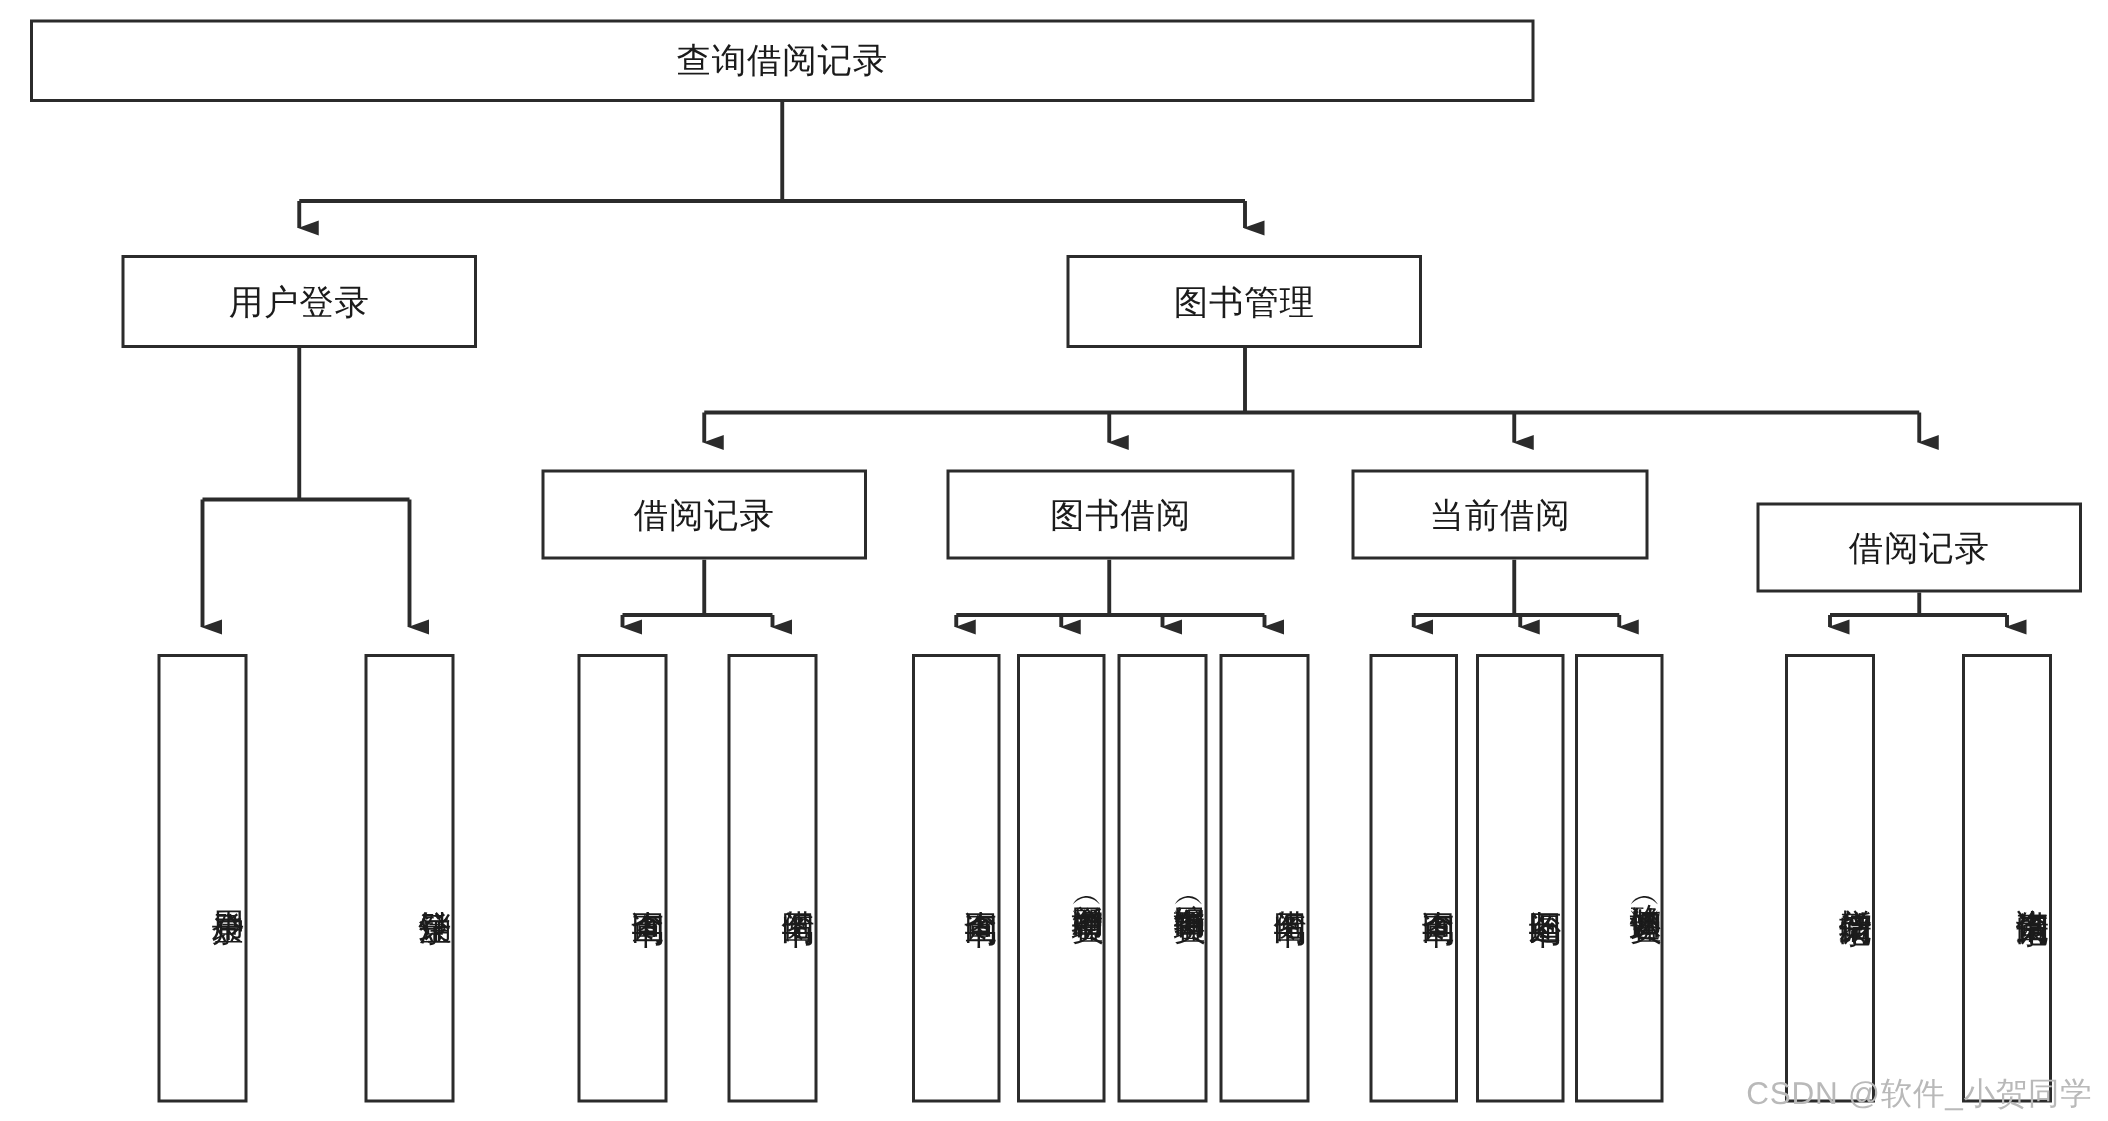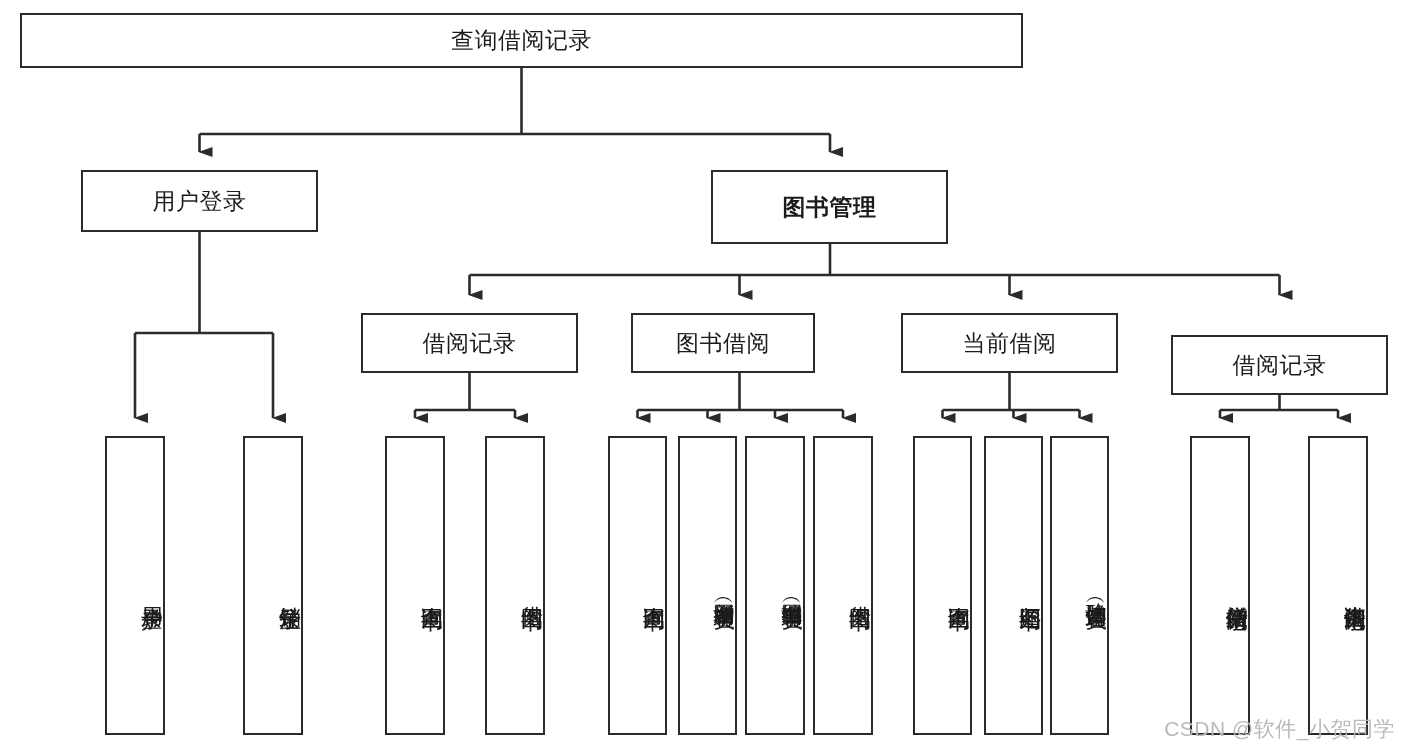--- a/index.html
+++ b/index.html
@@ -120,31 +120,31 @@
     </g>
   </svg>
 
   <div class="node horiz" id="node-root" style="left: 20px; top: 13px; width: 1003px; height: 55px;">
     <span>查询借阅记录</span>
   </div>
 
   <div class="node horiz" id="node-l2-0" style="left: 81px; top: 170px; width: 237px; height: 62px;">
     <span>用户登录</span>
   </div>
-  <div class="node horiz" id="node-l2-1" style="left: 711px; top: 170px; width: 237px; height: 74px; font-weight: bold;">
+  <div class="node horiz" id="node-l2-1" style="left: 711px; top: 170px; width: 237px; height: 62px;">
     <span>图书管理</span>
   </div>
 
   <div class="node horiz" id="node-l3-0" style="left: 361px; top: 313px; width: 217px; height: 60px;">
     <span>借阅记录</span>
   </div>
-  <div class="node horiz" id="node-l3-1" style="left: 631px; top: 313px; width: 184px; height: 60px;">
+  <div class="node horiz" id="node-l3-1" style="left: 631px; top: 313px; width: 232px; height: 60px;">
     <span>图书借阅</span>
   </div>
-  <div class="node horiz" id="node-l3-2" style="left: 901px; top: 313px; width: 217px; height: 60px;">
+  <div class="node horiz" id="node-l3-2" style="left: 901px; top: 313px; width: 198px; height: 60px;">
     <span>当前借阅</span>
   </div>
   <div class="node horiz" id="node-l3-3" style="left: 1171px; top: 313px; width: 217px; height: 60px; margin-top: 22px;">
     <span>借阅记录</span>
   </div>
 
   <div class="node vert" id="node-leaf-0" style="left: 105px; top: 436px; width: 60px; height: 299px;">
     <span class="vtext">用户登录</span>
   </div>
   <div class="node vert" id="node-leaf-1" style="left: 243px; top: 436px; width: 60px; height: 299px;">

